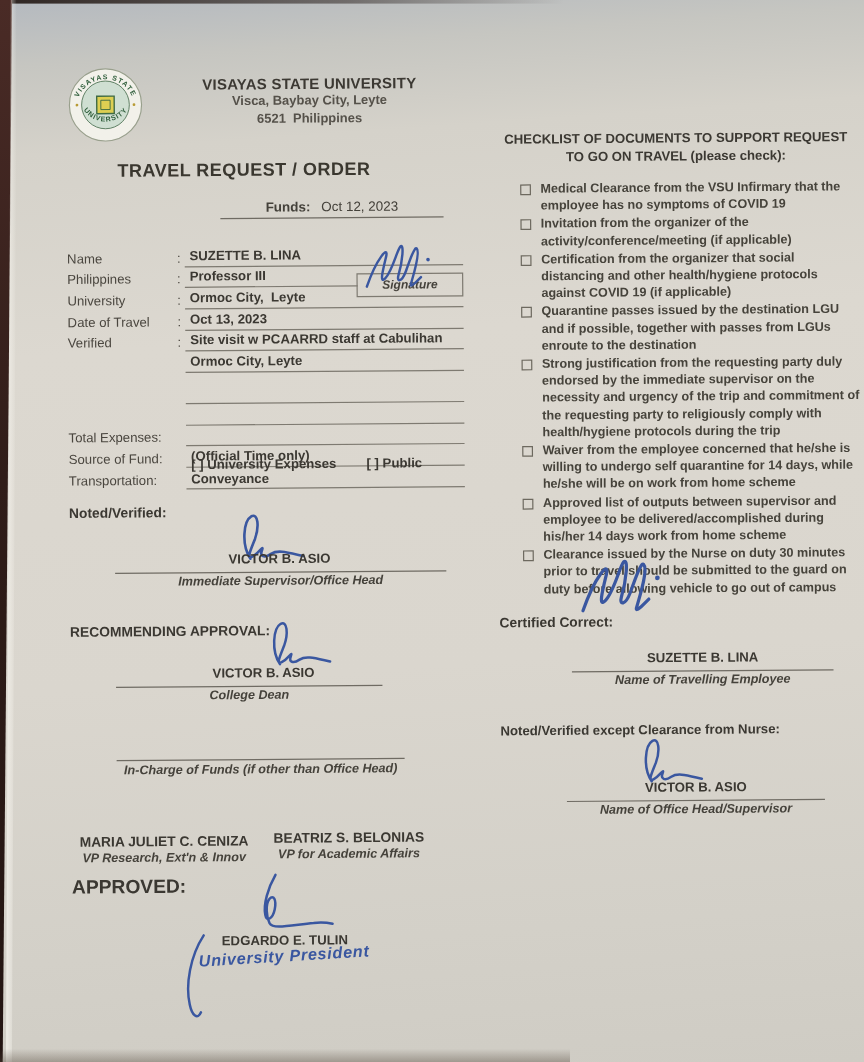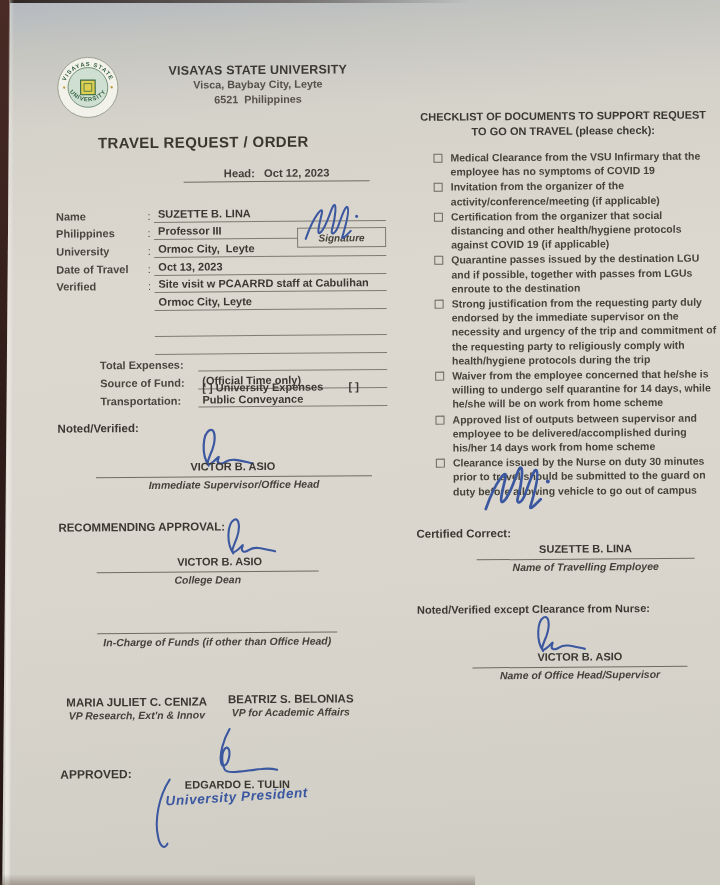--- a/index.html
+++ b/index.html
@@ -19,30 +19,30 @@
 
   .seal{position:absolute;left:58px;top:53px;width:64px;height:64px;}
   .uni-head{position:absolute;left:140px;top:62px;width:240px;text-align:center;}
   .uni-name{font-size:12.5px;font-weight:700;color:#3c3933;letter-spacing:.2px;}
   .uni-addr{font-size:10.8px;font-weight:600;color:#55514a;line-height:14.5px;}
   .form-title{position:absolute;left:75px;top:132px;width:260px;text-align:center;
     font-size:15px;font-weight:700;color:#3a372f;letter-spacing:.4px;}
   .date-line{position:absolute;left:185px;top:166px;width:186px;text-align:center;
     border-bottom:1.2px solid #6f6b63;padding-bottom:2px;font-size:11.2px;}
   .date-line .lbl{font-weight:600;}
-  .date-line .val{font-weight:700;margin-left:6px;}
+  .date-line .val{font-weight:400;margin-left:6px;}
 
   .fields{position:absolute;left:57px;top:203px;width:330px;font-size:11px;}
   .frow{display:flex;align-items:flex-end;height:17.7px;}
-  .flabel{width:88px;flex:0 0 88px;color:#4a463f;font-weight:700;padding-bottom:1px;}
+  .flabel{width:88px;flex:0 0 88px;color:#4a463f;font-weight:400;padding-bottom:1px;}
   .fcolon{width:10px;flex:0 0 10px;text-align:center;padding-bottom:1px;color:#4a463f;}
   .fvalue{flex:1;border-bottom:1px solid #7e7a71;padding:0 0 1px 4px;font-weight:700;color:#3b3832;min-height:13px;}
   .frow.desig .fvalue{margin-right:88px;}
   .frow.spacer{height:8px;border:none;}
-  .frow.wide .flabel{width:98px;flex-basis:98px;margin-left:43px;}
+  .frow.wide .flabel{width:98px;flex-basis:98px;}
   .opt{margin-right:22px;font-weight:700;}
   .sigbox{position:absolute;right:0;top:24px;width:87px;height:18px;border:1px solid #7e7a71;
     display:flex;align-items:center;justify-content:center;
     font-style:italic;font-size:10px;font-weight:600;color:#45423b;background:transparent;}
   .sig-suzette-sm{position:absolute;right:6px;top:-29px;width:82px;height:46px;}
 
   .lbl-bold{position:absolute;font-weight:700;color:#3b3832;font-size:11.5px;}
   .sig-name{position:absolute;text-align:center;font-weight:700;font-size:11px;color:#3b3832;}
   .uline{position:absolute;border-top:1.2px solid #6f6b63;height:0;}
   .sig-role{position:absolute;text-align:center;font-weight:700;font-style:italic;font-size:10.5px;color:#45423b;}
@@ -93,21 +93,21 @@
 
     <div class="uni-head">
       <div class="uni-name">VISAYAS STATE UNIVERSITY</div>
       <div class="uni-addr">Visca, Baybay City, Leyte</div>
       <div class="uni-addr">6521 &nbsp;Philippines</div>
     </div>
 
     <div class="form-title">TRAVEL REQUEST / ORDER</div>
 
     <div class="date-line">
-      <span class="lbl">Head:</span>
+      <span class="lbl">Funds:</span>
       <span class="val">Oct 12, 2023</span>
     </div>
 
     <div class="fields">
       <div class="frow">
         <span class="flabel">Name</span>
         <span class="fcolon">:</span>
         <span class="fvalue">SUZETTE B. LINA</span>
       </div>
       <div class="frow desig">
@@ -192,21 +192,21 @@
 
     <div class="vp" style="left:56px;top:694px;width:156px;">
       <div class="n">MARIA JULIET C. CENIZA</div>
       <div class="r">VP Research, Ext'n &amp; Innov</div>
     </div>
     <div class="vp" style="left:218px;top:692px;width:140px;">
       <div class="n">BEATRIZ S. BELONIAS</div>
       <div class="r">VP for Academic Affairs</div>
     </div>
 
-    <div class="lbl-bold" style="left:57px;top:765px;font-size:12px;">APPROVED:</div>
+    <div class="lbl-bold" style="left:57px;top:729px;font-size:16px;">APPROVED:</div>
     <svg class="sig-svg" style="left:168px;top:726px;width:140px;height:70px;" viewBox="0 0 150 80">
       <path d="M62 2 C55 14 50 30 52 40 C53 47 59 44 61 35 C63 26 60 20 56 25 C52 30 53 42 56 48 C59 54 76 50 98 48 C106 47 112 48 116 49" fill="none" stroke="#3a57a0" stroke-width="2.4" stroke-linecap="round"></path>
     </svg>
     <div class="sig-name" style="left:173px;top:777px;width:122px;">EDGARDO E. TULIN</div>
     <svg class="sig-svg" style="left:146px;top:774px;width:26px;height:78px;" viewBox="0 0 28 84">
       <path d="M22 4 C10 22 5 48 9 66 C11 76 16 80 19 73" fill="none" stroke="#3a57a0" stroke-width="2.2" stroke-linecap="round"></path>
     </svg>
     <div class="handwriting" style="left:162px;top:788px;">University President</div>
 
     <div class="checklist">
@@ -243,21 +243,21 @@
             <span class="cbox"></span>
             <span class="ctext">Approved list of outputs between supervisor and employee to be delivered/accomplished during his/her 14 days work from home scheme</span>
           </li>
         <li class="cl-item">
             <span class="cbox"></span>
             <span class="ctext">Clearance issued by the Nurse on duty 30 minutes prior to travel should be submitted to the guard on duty before allowing vehicle to go out of campus</span>
           </li>
       </ul>
     </div>
 
-    <div class="rc-label" style="left:415px;top:528px;font-size:11.5px;">Certified Correct:</div>
+    <div class="rc-label" style="left:415px;top:514px;font-size:11.5px;">Certified Correct:</div>
     <svg class="sig-svg" style="left:472px;top:462px;width:104px;height:56px;" viewBox="0 0 96 54">
       <path d="M10 46 C20 18 32 5 29 17 C26 29 22 44 28 38 C35 31 40 10 43 7 C47 3 45 22 41 35 C39 42 44 42 48 32 C52 21 57 7 59 9 C63 13 55 37 53 44 C52 48 58 42 63 37" fill="none" stroke="#3a57a0" stroke-width="2.6" stroke-linecap="round"></path>
       <circle cx="70" cy="20" r="1.9" fill="#3a57a0"></circle>
     </svg>
     <div class="sig-name" style="left:475px;top:544px;width:218px;">SUZETTE B. LINA</div>
     <div class="uline" style="left:475px;top:560px;width:218px;"></div>
     <div class="sig-role" style="left:475px;top:562px;width:218px;">Name of Travelling Employee</div>
 
     <div class="rc-label" style="left:415px;top:604px;">Noted/Verified except Clearance from Nurse:</div>
     <svg class="sig-svg" style="left:505px;top:614px;width:86px;height:40px;" viewBox="0 0 90 44">

